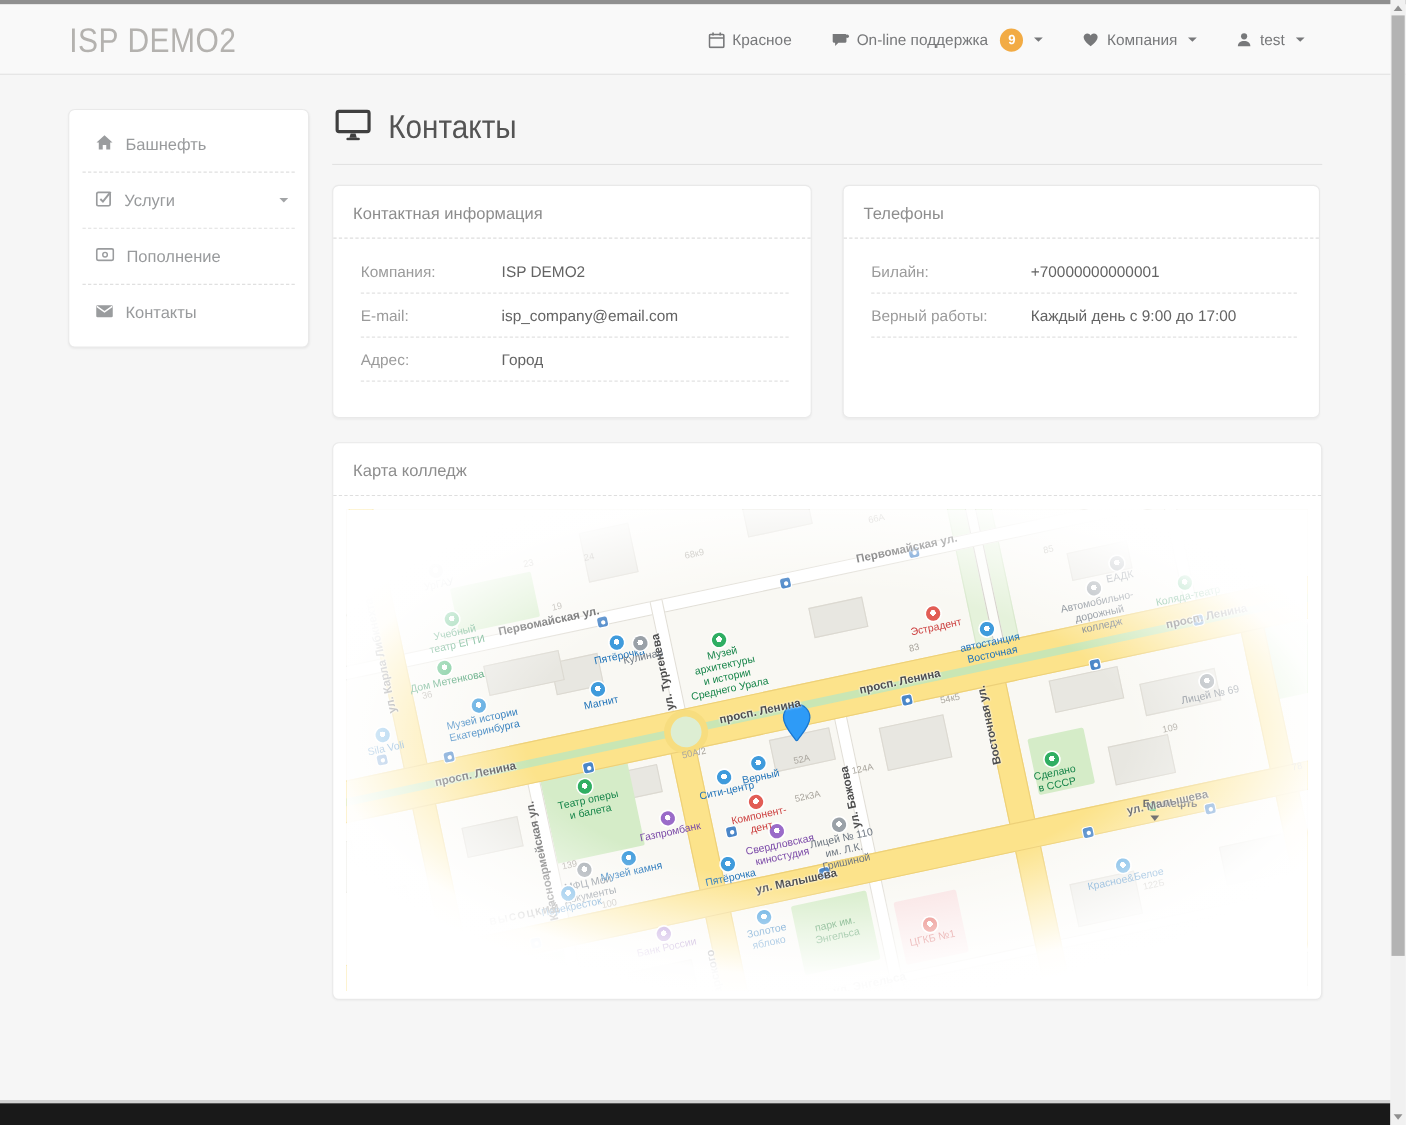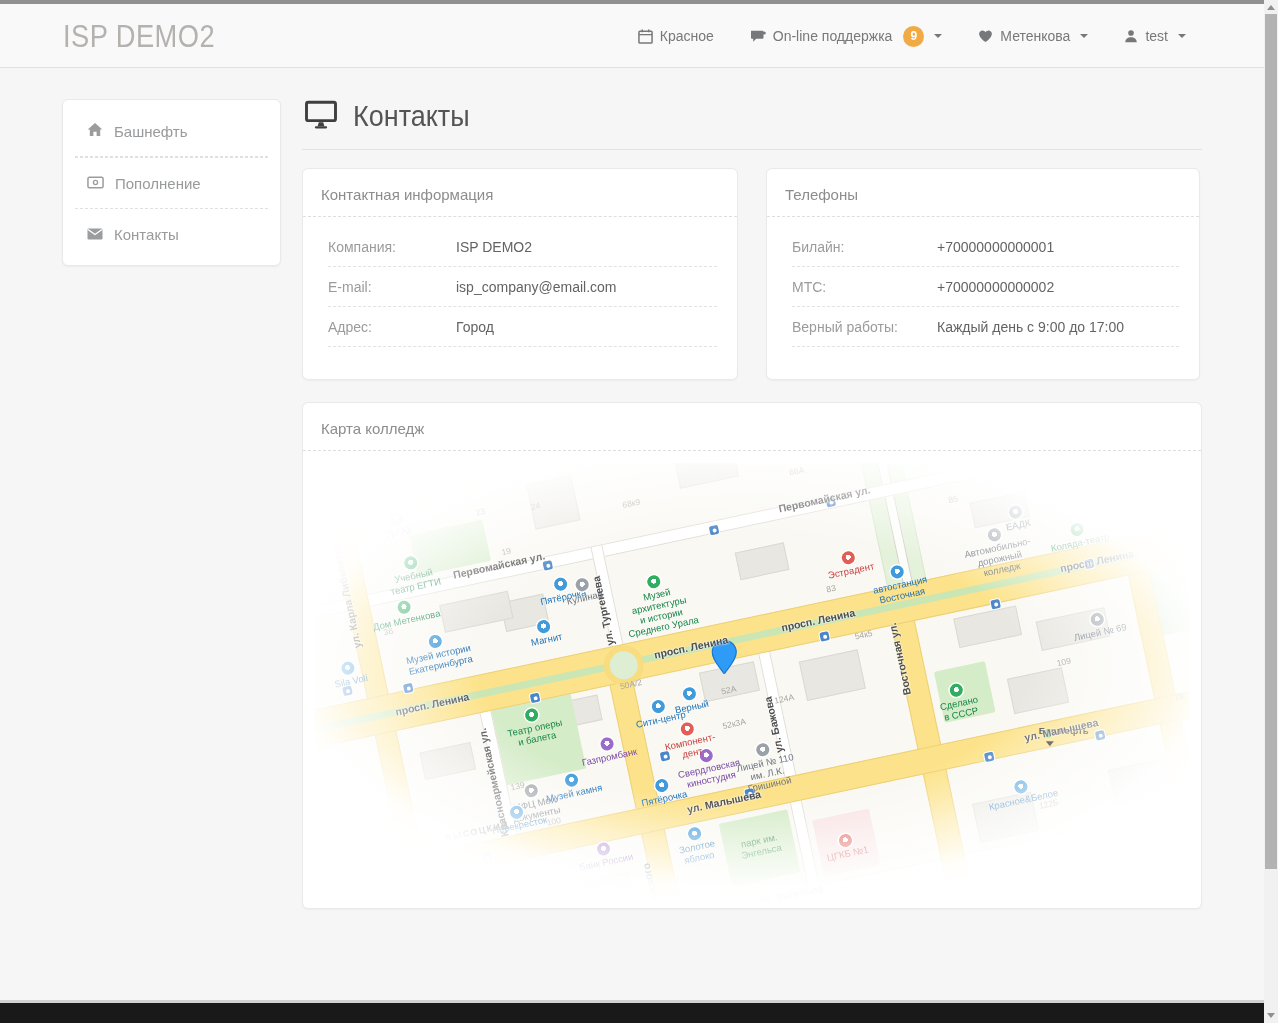--- a/index.html
+++ b/index.html
@@ -120,21 +120,21 @@
       <span>On-line поддержка</span>
       <span class="badge">9</span>
       <span class="caret"></span>
     </div>
     <div class="nav-item">
       <span>
           <svg width="15" height="14" viewBox="0 0 16 15">
             <path d="M8 14C1 9 0 4.8 2.3 2.6 4.2.8 7 1.5 8 3.6 9 1.5 11.8.8 13.7 2.6 16 4.8 15 9 8 14z" fill="#77787a"></path>
           </svg>
         </span>
-      <span>Метенкова</span>
+      <span>Компания</span>
       <span class="caret"></span>
     </div>
     <div class="nav-item">
       <span>
           <svg width="14" height="14" viewBox="0 0 16 16">
             <circle cx="8" cy="4.6" r="3.2" fill="#77787a"></circle>
             <path d="M1.5 15c0-3.6 2.9-5.5 6.5-5.5s6.5 1.9 6.5 5.5z" fill="#77787a"></path>
           </svg>
         </span>
       <span>test</span>
@@ -144,20 +144,28 @@
 </div>
 
 <div class="sidebar">
   <div class="side-item">
     <span><svg width="16" height="15" viewBox="0 0 16 15">
           <path d="M8 1 15.3 7.5H13.2V14H9.6V9.8H6.4V14H2.8V7.5H0.7z" fill="#9a9c9e"></path>
         </svg></span>
     <span>Башнефть</span>
   </div>
   <div class="side-sep"></div>
+  <div class="side-item">
+    <span><svg width="15" height="15" viewBox="0 0 16 16">
+          <rect x="1" y="2" width="13" height="13" rx="1.5" fill="none" stroke="#9a9c9e" stroke-width="1.7"></rect>
+          <path d="M4.5 8.5 7 11l7.5-9.5" fill="none" stroke="#9a9c9e" stroke-width="1.9"></path>
+        </svg></span>
+    <span>Услуги</span>
+    <span class="side-caret"></span>
+  </div>
   <div class="side-sep"></div>
   <div class="side-item">
     <span><svg width="17" height="13" viewBox="0 0 18 13">
           <rect x="1" y="1" width="16" height="11" rx="1.5" fill="none" stroke="#9a9c9e" stroke-width="1.6"></rect>
           <circle cx="9" cy="6.5" r="2.2" fill="none" stroke="#9a9c9e" stroke-width="1.4"></circle>
         </svg></span>
     <span>Пополнение</span>
   </div>
   <div class="side-sep"></div>
   <div class="side-item">
@@ -199,24 +207,20 @@
         </div>
       </div>
     </div>
 
     <div class="panel small">
       <div class="panel-head">Телефоны</div>
       <div class="panel-body">
         <div class="frow wide">
           <span class="lbl">Билайн:</span>
           <span class="val">+70000000000001</span>
-        </div>
-        <div class="frow wide">
-          <span class="lbl">МТС:</span>
-          <span class="val">+70000000000002</span>
         </div>
         <div class="frow wide">
           <span class="lbl">Верный работы:</span>
           <span class="val">Каждый день с 9:00 до 17:00</span>
         </div>
       </div>
     </div>
   </div>
 
   <div class="panel map">

